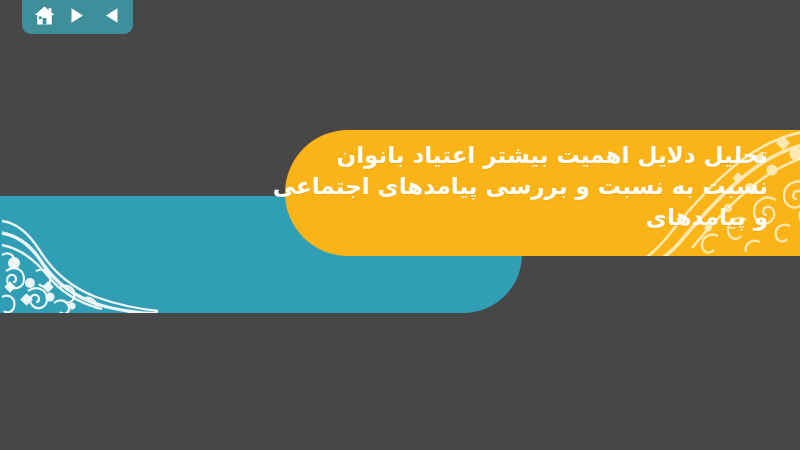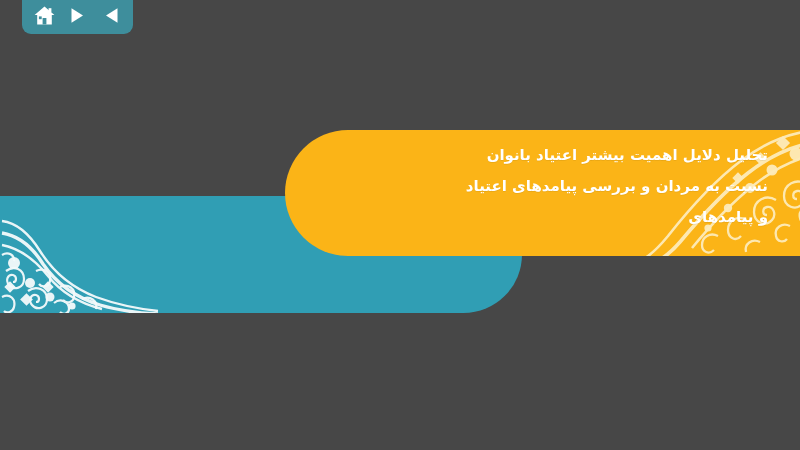--- a/index.html
+++ b/index.html
@@ -70,21 +70,21 @@
 
   
   .title{
     position:absolute;
     z-index:30;
     right:32px;top:140px;
     width:520px;
     text-align:right;
     direction:rtl;
     color:#ffffff;
-    font-size:15px;
+    font-size:23px;
     line-height:31px;
     font-weight:600;
     letter-spacing:.1px;
     text-shadow:0 1px 0 rgba(0,0,0,.06);
   }
   .title .ln{display:block;white-space:nowrap;}
 </style>
 </head>
 <body>
 
@@ -145,21 +145,21 @@
         <path d="M204 84 C196 80 188 86 190 94 C191 100 198 101 201 97"></path>
         <path d="M180 102 C172 98 164 104 166 112 C167 118 174 119 177 115"></path>
         <path d="M150 118 C142 114 134 120 136 128"></path>
         <path d="M206 14 C198 10 190 16 192 24"></path>
       </g>
     </svg>
   </div>
 
   <div class="title">
     <span class="ln">تحلیل دلایل اهمیت بیشتر اعتیاد بانوان</span>
-    <span class="ln">نسبت به مردان و بررسی پیامدهای اعتیاد</span>
+    <span class="ln">نسبت به نسبت و بررسی پیامدهای اجتماعی</span>
     <span class="ln">و پیامدهای</span>
   </div>
 
   <div class="navbar">
     <button class="navbtn" aria-label="previous">
       <svg width="15" height="17" viewBox="0 0 15 17">
         <path d="M13.5 1.2 L2 8.5 L13.5 15.8 Z" fill="#ffffff"></path>
       </svg>
     </button>
     <button class="navbtn" aria-label="next">

